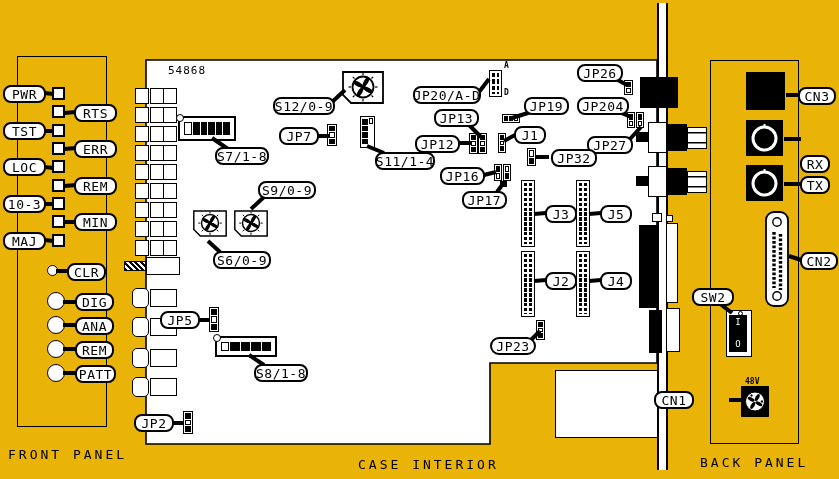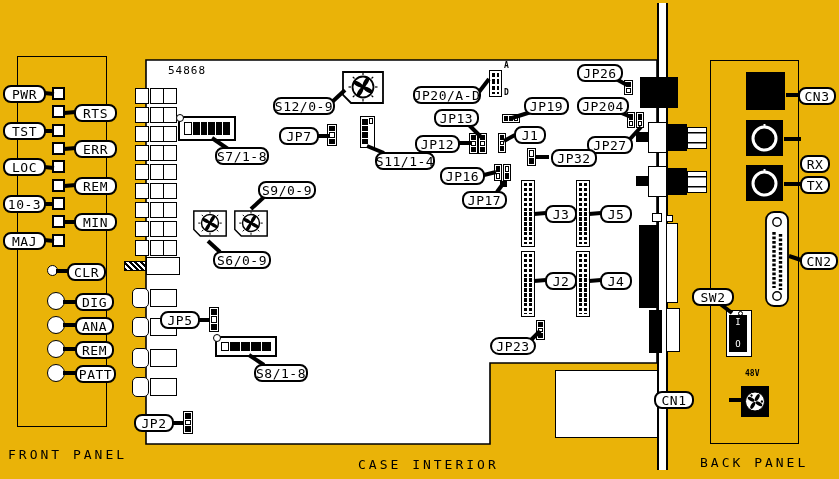--- a/index.html
+++ b/index.html
@@ -364,21 +364,21 @@
     <line x1="9" y1="21" x2="9" y2="77" stroke="#000" stroke-width="3.4" stroke-dasharray="2.8 1.7"></line>
     <line x1="15.5" y1="23" x2="15.5" y2="79" stroke="#000" stroke-width="3.4" stroke-dasharray="2.8 1.7"></line>
   </svg>
   <div class="sw-outer">
     <div class="sw-dot"></div>
     <div class="sw-inner">
       <span>I</span>
       <span>O</span>
     </div>
   </div>
-  <div class="tiny" style="left:745px;top:369px;">48V</div>
+  <div class="tiny" style="left:745px;top:377px;">48V</div>
   <svg class="abs" style="left:741px;top:386px;z-index:3;" width="28" height="31" viewBox="0 0 28 31">
     <rect width="28" height="31" fill="#000"></rect>
     <circle cx="14" cy="15.5" r="9.5" fill="#fff" stroke="#000" stroke-width="1"></circle>
     <g fill="#000" transform="rotate(30 14 15.5)">
       <ellipse cx="14" cy="11" rx="1.8" ry="3.8"></ellipse>
         <ellipse cx="14" cy="20" rx="1.8" ry="3.8"></ellipse>
       <ellipse cx="9.5" cy="15.5" rx="3.8" ry="1.8"></ellipse>
         <ellipse cx="18.5" cy="15.5" rx="3.8" ry="1.8"></ellipse>
       <circle cx="8" cy="12" r="1.2"></circle>
         <circle cx="20" cy="12" r="1.2"></circle>

